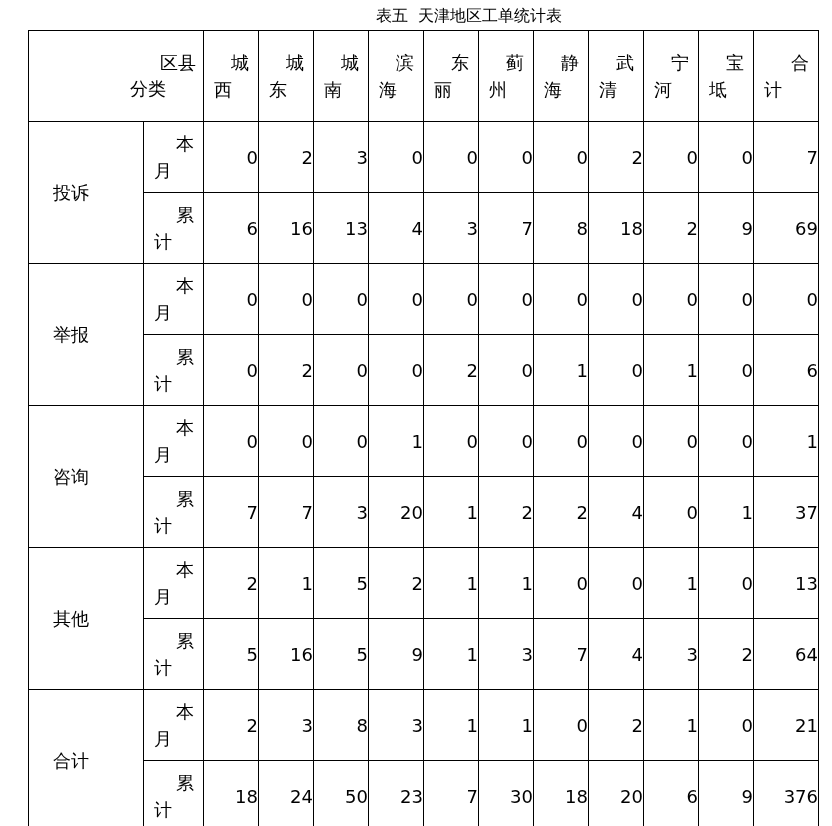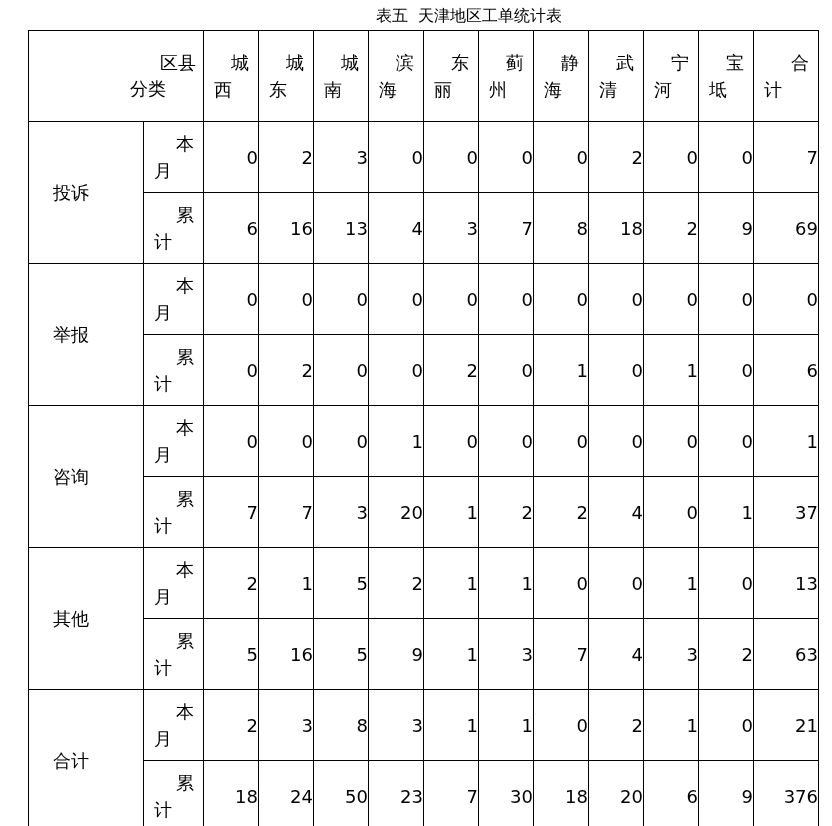--- a/index.html
+++ b/index.html
@@ -309,21 +309,21 @@
           <td class="num">5</td>
           <td class="num">16</td>
           <td class="num">5</td>
           <td class="num">9</td>
           <td class="num">1</td>
           <td class="num">3</td>
           <td class="num">7</td>
           <td class="num">4</td>
           <td class="num">3</td>
           <td class="num">2</td>
-          <td class="num">63</td>
+          <td class="num">64</td>
         </tr>
         <tr>
           <td rowspan="2" class="cat">合计</td>
           <td class="period">
             <div class="wrap2">
               <span class="l1">本</span>
               <span class="l2">月</span>
             </div>
           </td>
           <td class="num">2</td>

